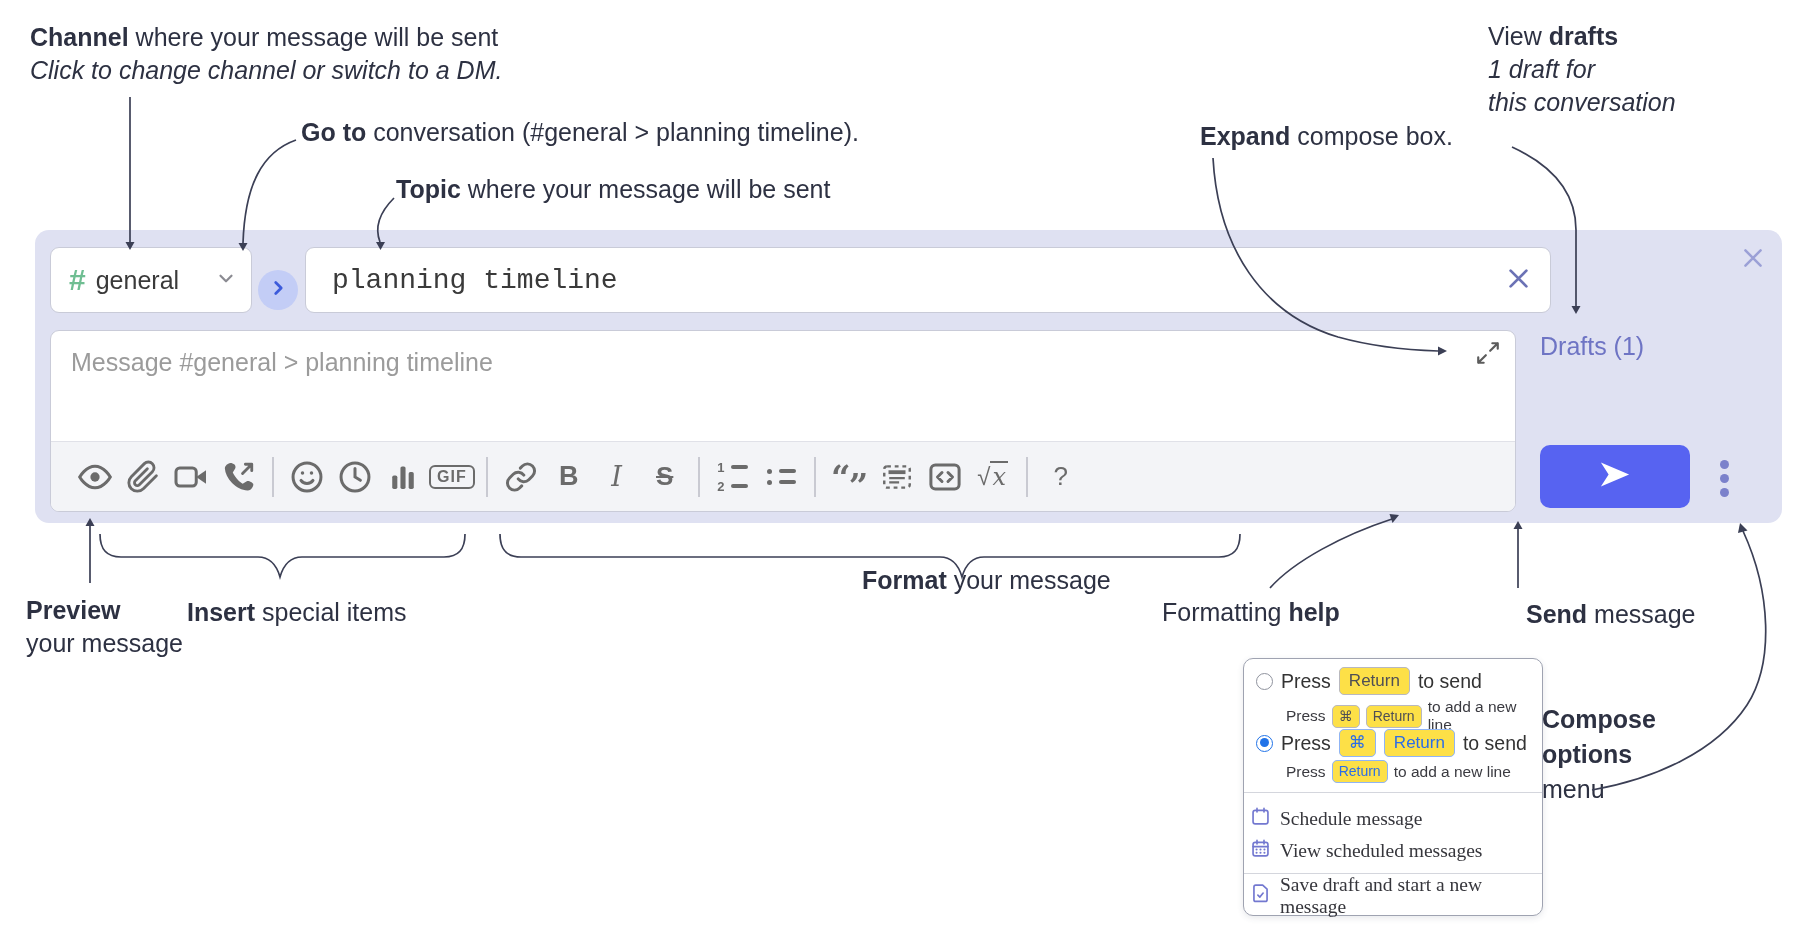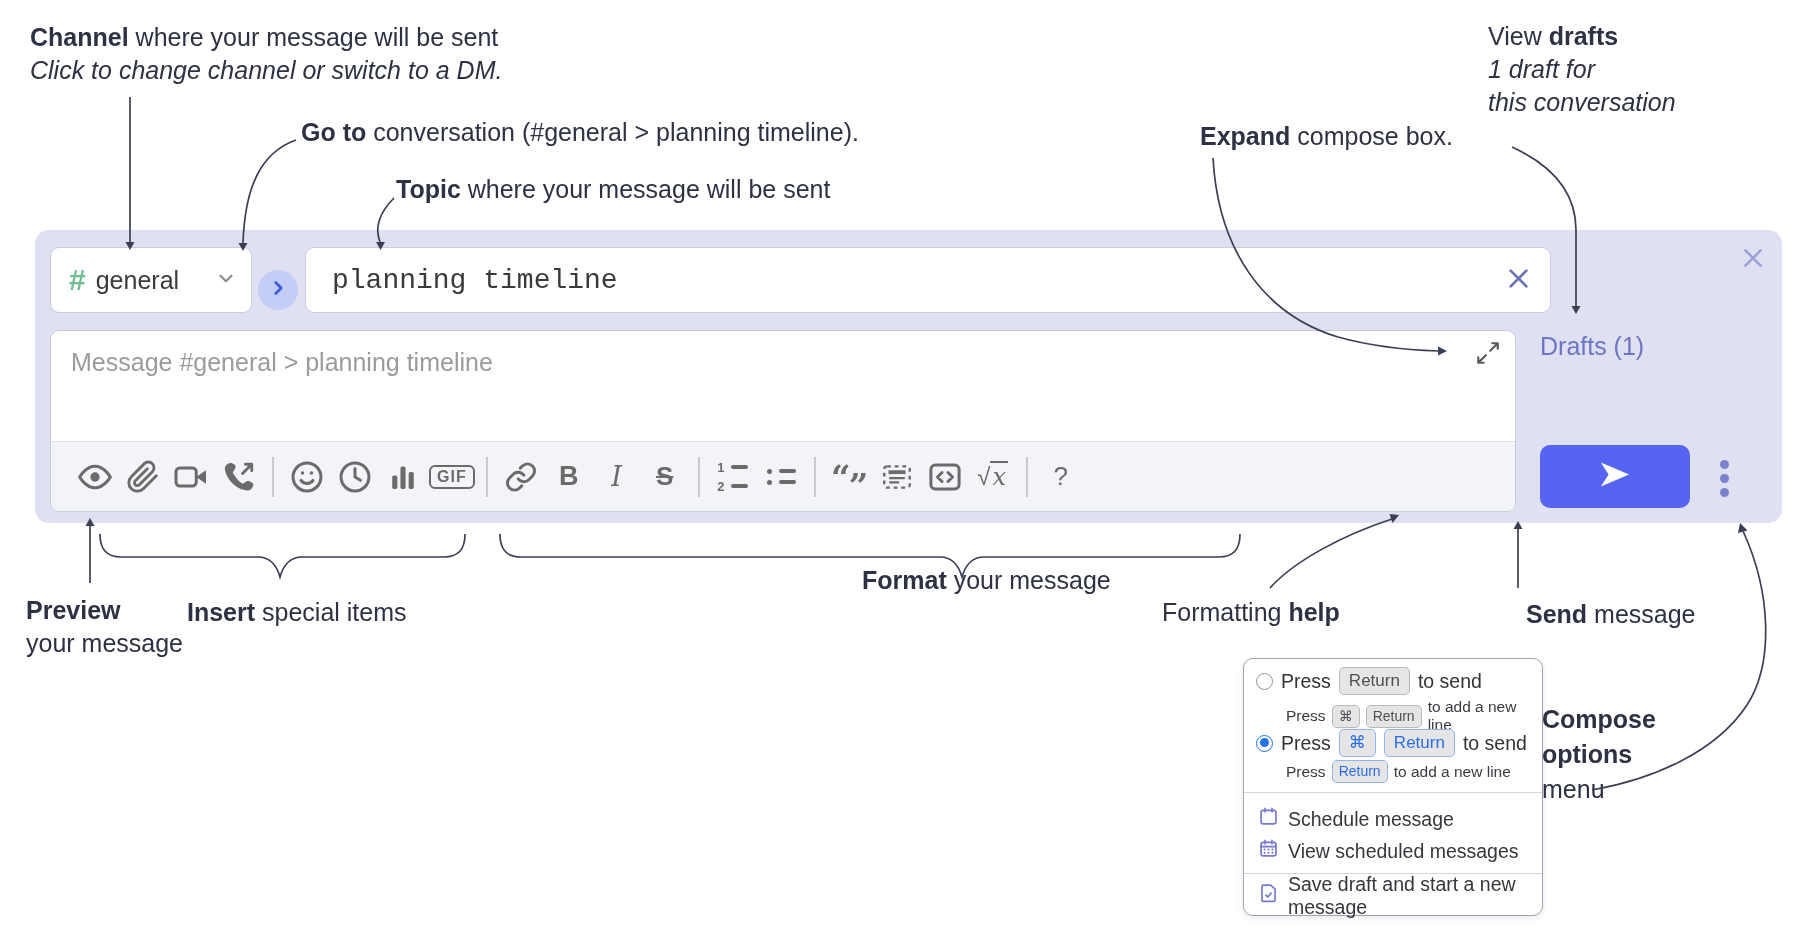--- a/index.html
+++ b/index.html
@@ -56,27 +56,27 @@
   #ellipsis-btn i{width:9px;height:9px;border-radius:50%;background:#7b81cb;}
   #drafts-link{position:absolute;left:1505px;top:102px;font-size:25px;color:#6e74c4;cursor:pointer;}
   
   #popup{position:absolute;left:1243px;top:658px;width:300px;height:258px;background:#fff;
          border:1.5px solid #9fa3b1;border-radius:10px;box-shadow:0 2px 6px rgba(60,64,90,.12);box-sizing:border-box;}
   .p-row{position:absolute;left:12px;display:flex;align-items:center;gap:8px;font-size:19.5px;color:#333;}
   .p-sub{position:absolute;left:42px;display:flex;align-items:center;gap:6px;font-size:15.5px;color:#3a3a40;}
   .radio{width:17px;height:17px;border-radius:50%;border:1.5px solid #8f939e;box-sizing:border-box;flex:none;cursor:pointer;}
   .radio.sel{border-color:#2173e8;position:relative;}
   .radio.sel::after{content:"";position:absolute;left:2.5px;top:2.5px;width:9px;height:9px;border-radius:50%;background:#2173e8;}
-  .kbd{border:1.5px solid #b8b8bf;border-radius:5px;background:#e5e5e5;color:#4f4f55;
+  .kbd{border:1.5px solid #b8b8bf;border-radius:5px;background:#fde047;color:#4f4f55;
        padding:0 9px;font-size:17px;line-height:26px;}
   .kbd.small{font-size:14px;line-height:21px;padding:0 6px;}
   .kbd.blue{border-color:#8fb4f5;color:#2b6de8;}
   .p-div{position:absolute;left:0;width:100%;height:0;border-top:1.5px solid #d4d6dd;}
-  .p-item{position:absolute;left:14px;height:32px;display:flex;align-items:center;gap:9px;
-          font-size:19.5px;color:#36363c;cursor:pointer;}
+  .p-item{position:absolute;left:6px;height:32px;display:flex;align-items:center;gap:9px;
+          font-size:19.5px;color:#36363c;cursor:pointer;font-family:Liberation Serif, serif;}
   
   #overlay{position:absolute;left:0;top:0;z-index:40;pointer-events:none;}
   #overlay path{stroke:#3b3f55;stroke-width:1.7;fill:none;}
   #overlay polygon{fill:#3b3f55;stroke:none;}
 </style>
 </head>
 <body>
 
 <div id="canvas">
 

